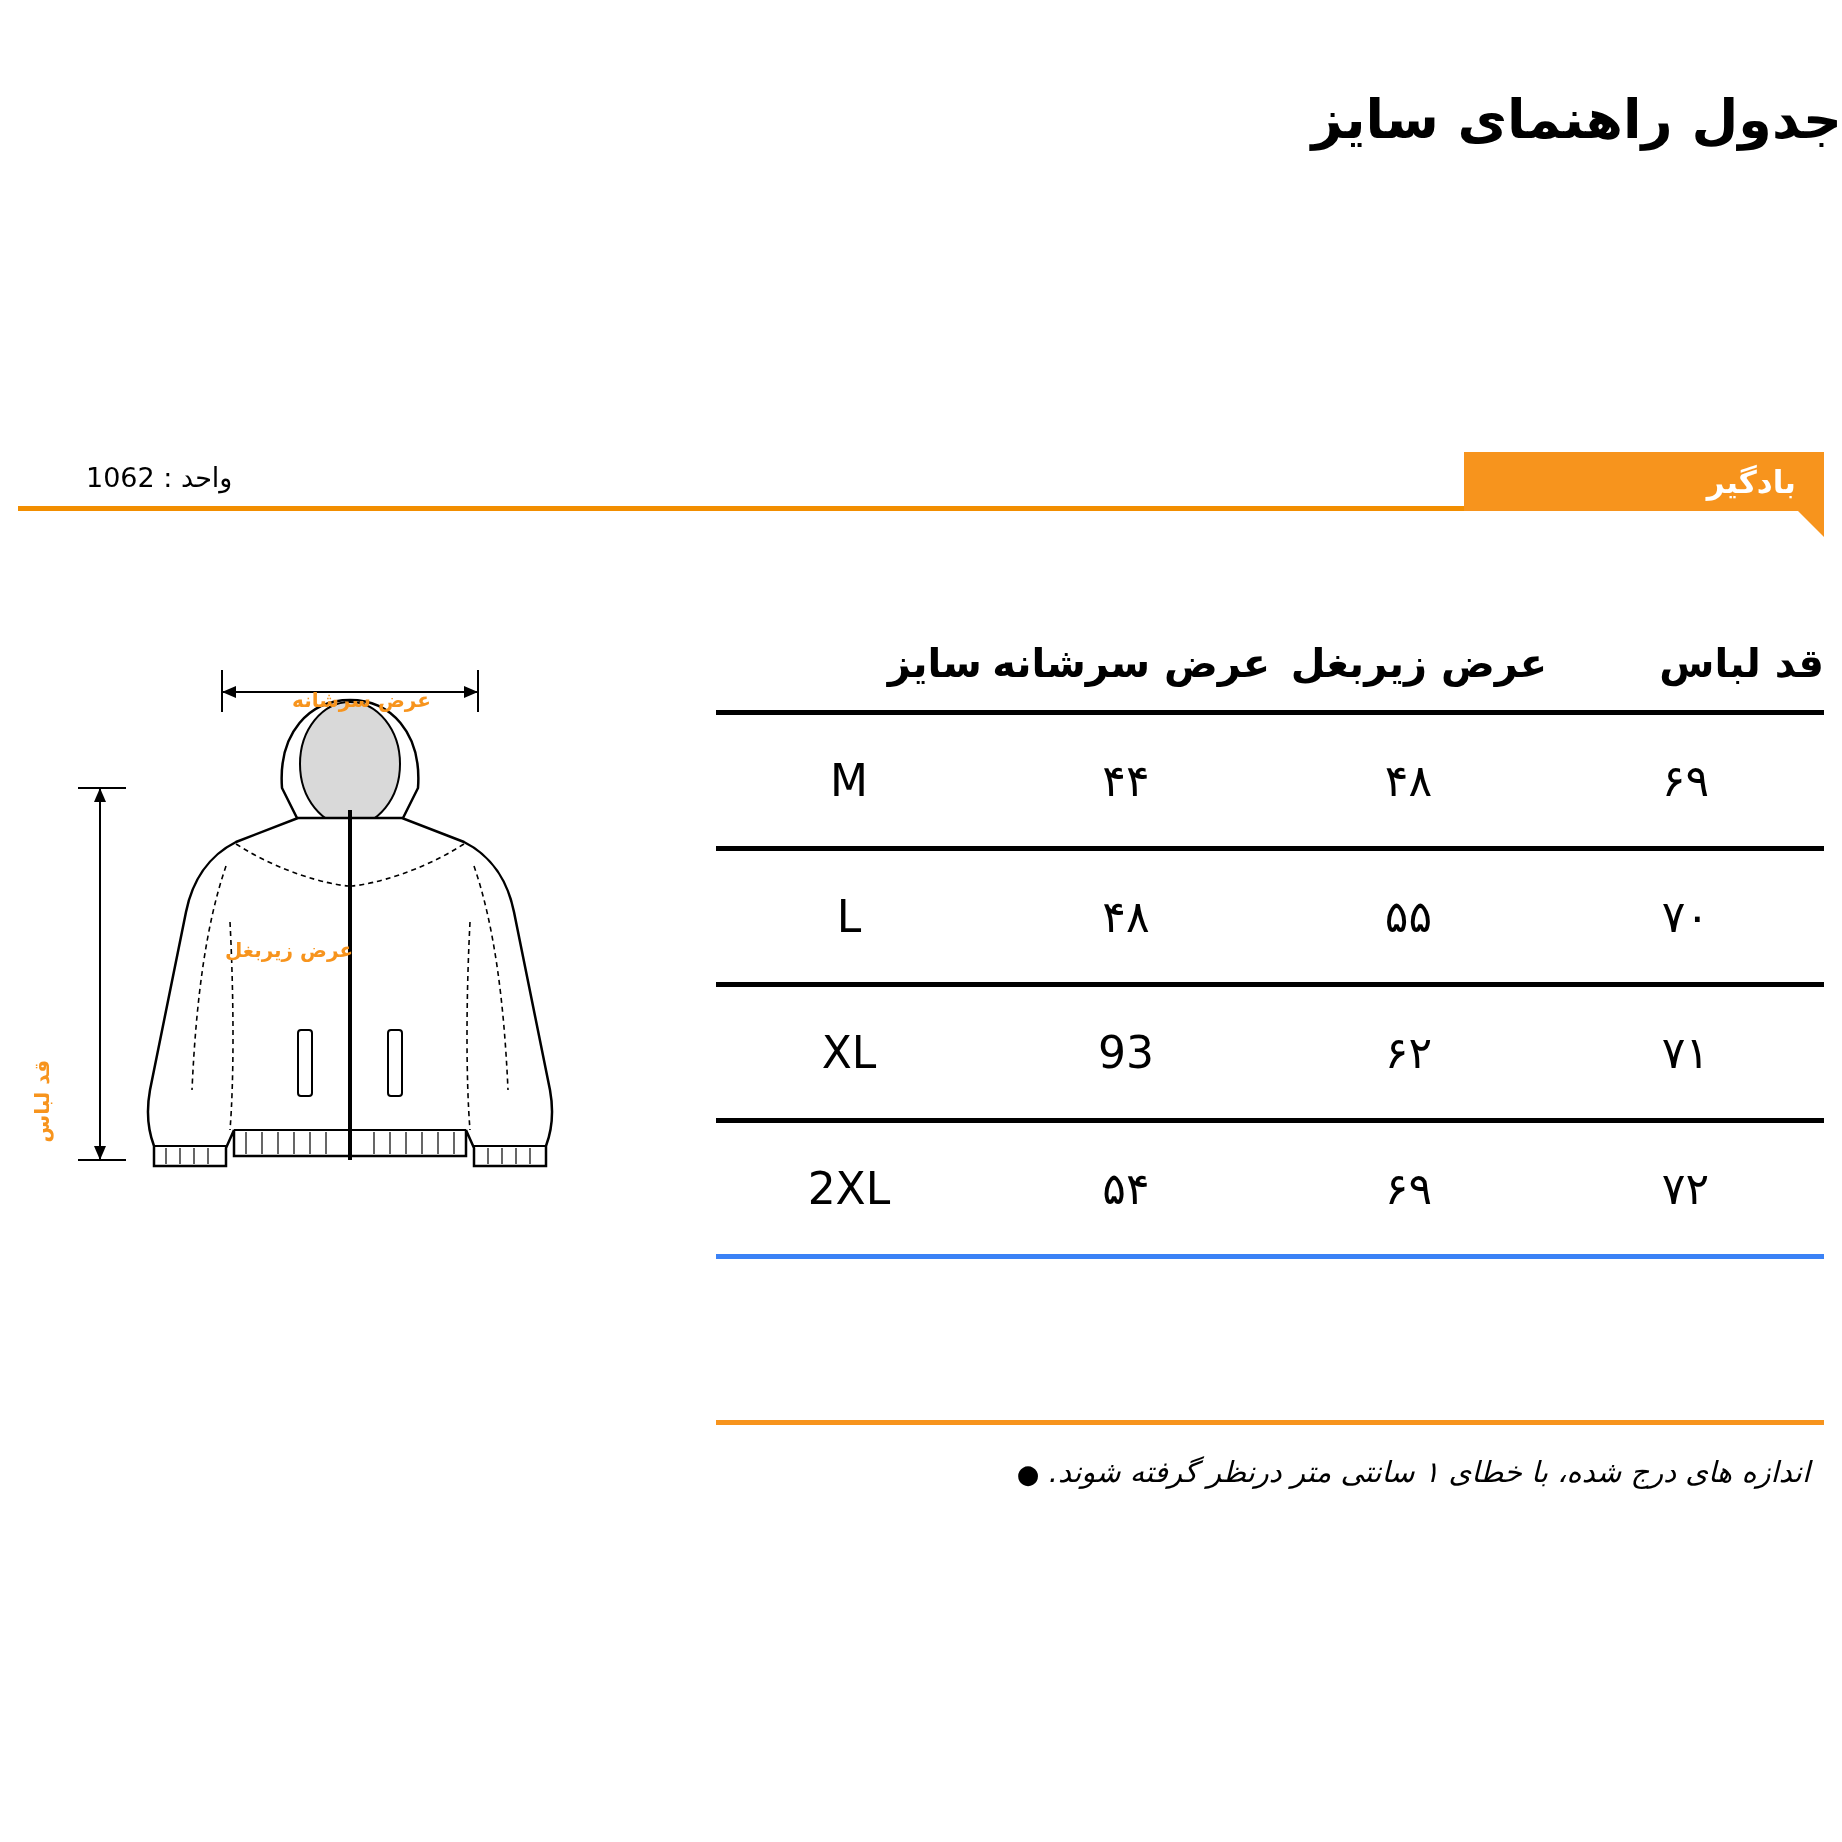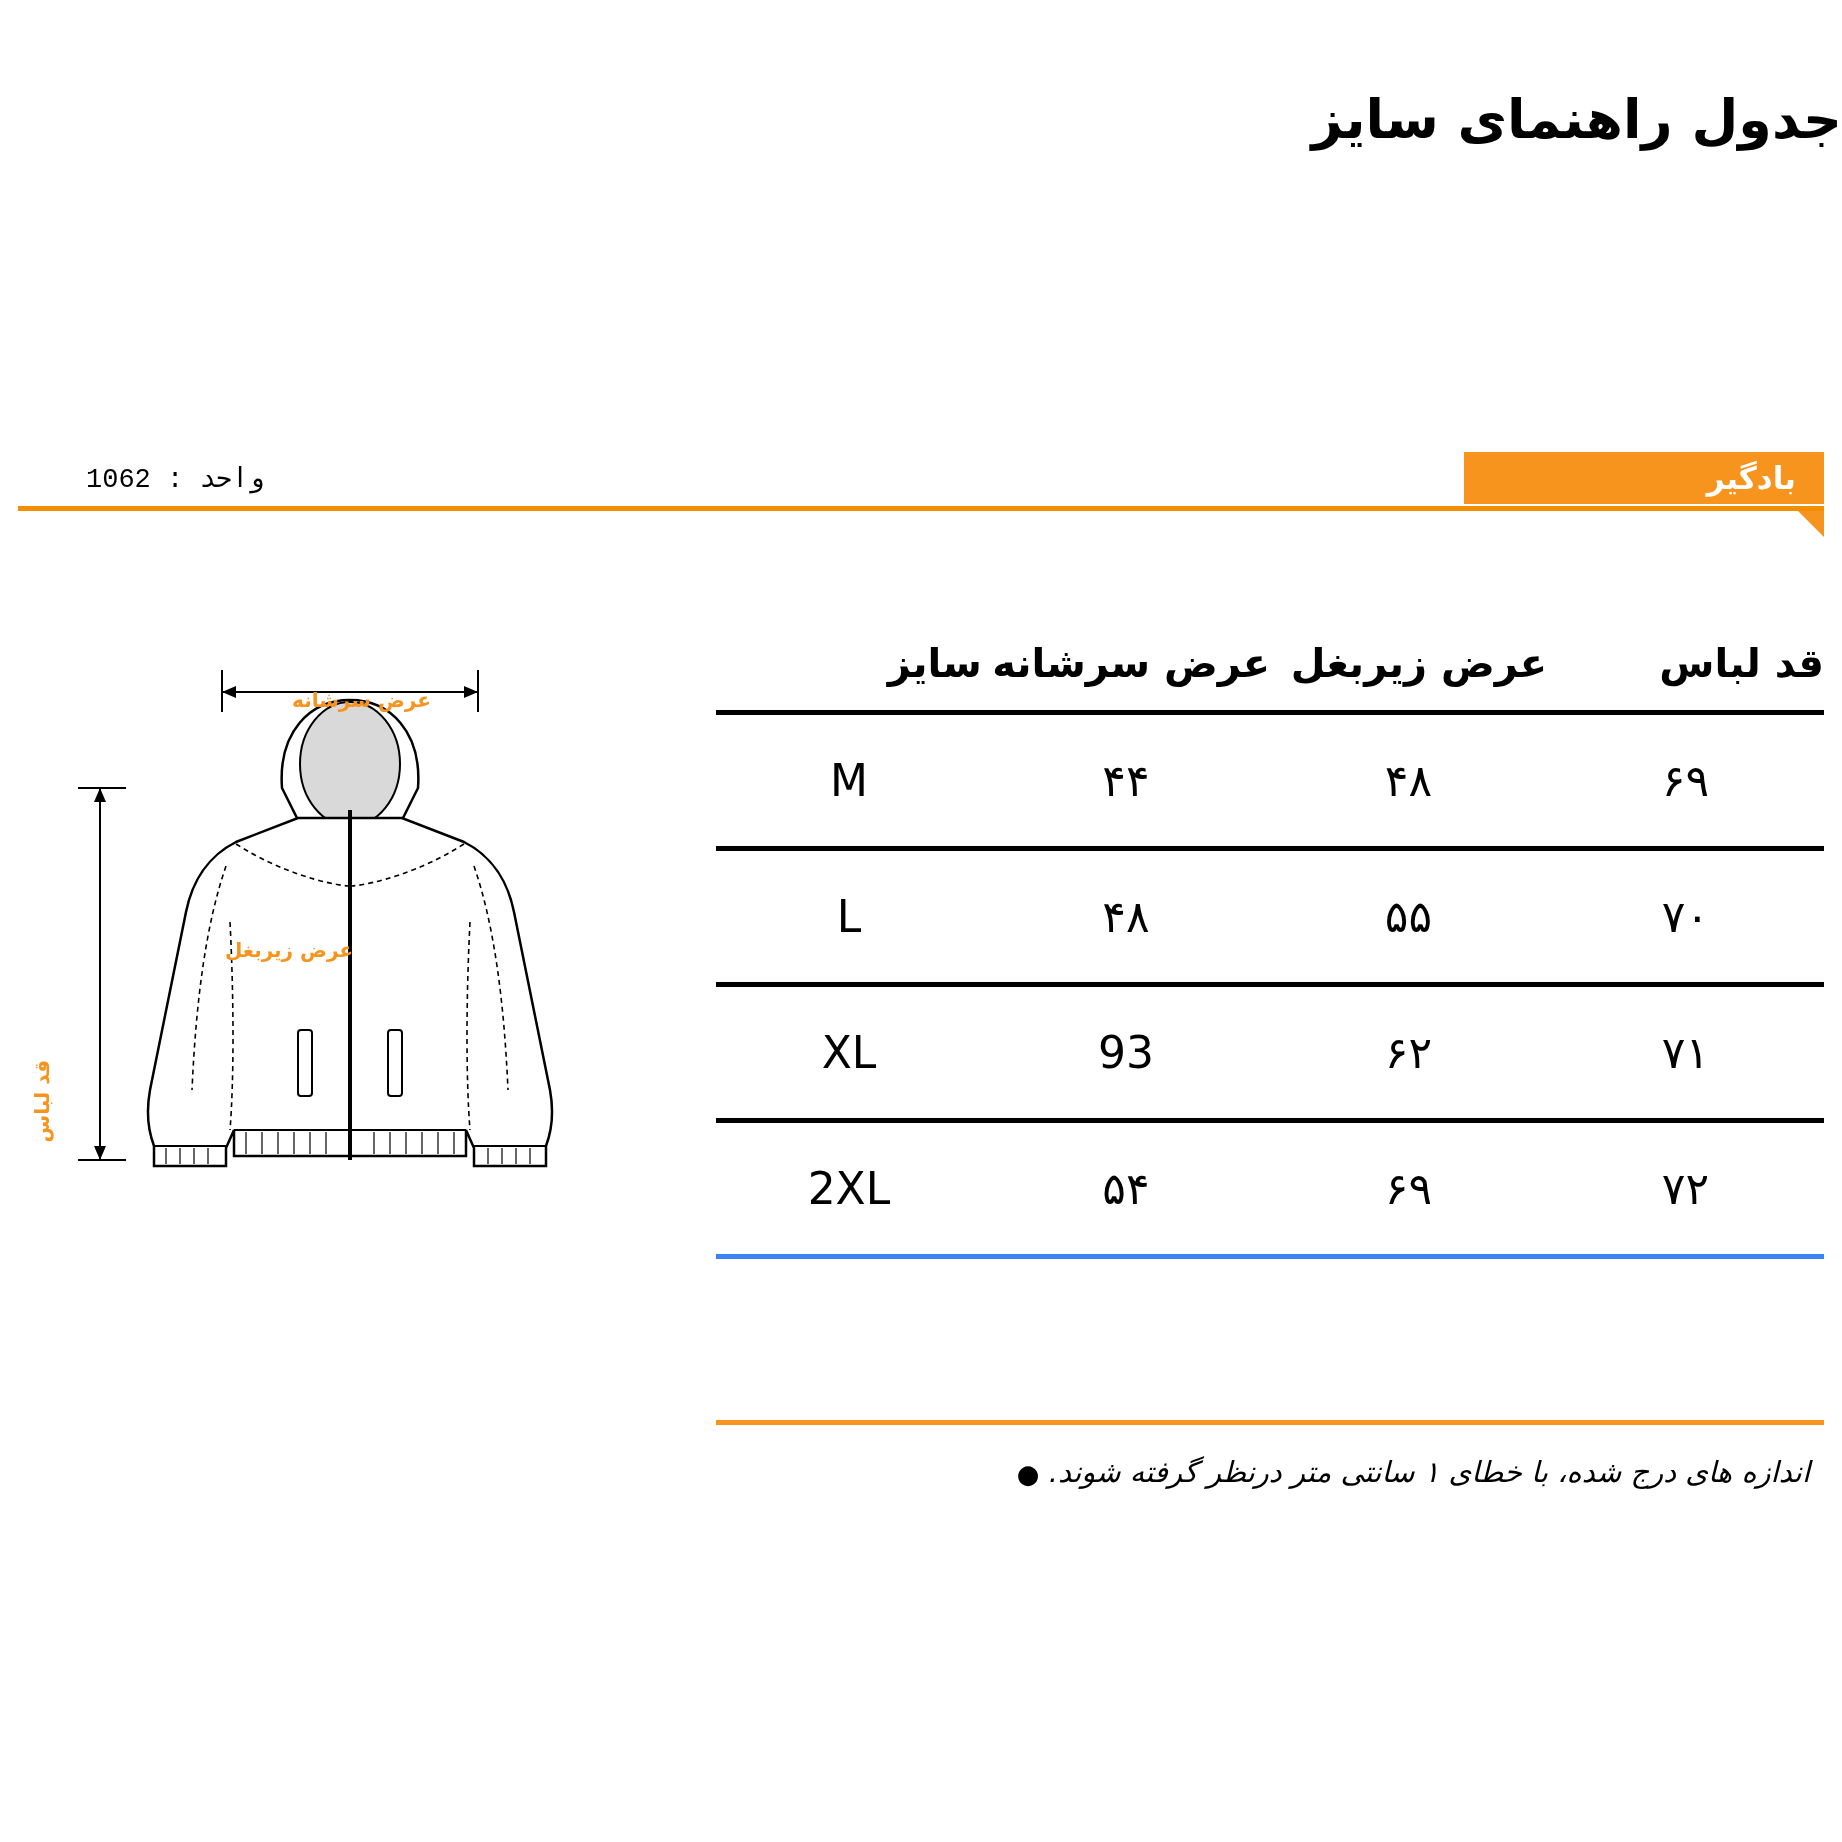--- a/index.html
+++ b/index.html
@@ -42,21 +42,21 @@
     left: 18px;
     width: 1806px;
     height: 5px;
     background: #F28E00;
   }
   .band-box {
     position: absolute;
     top: 0px;
     right: 18px;
     width: 360px;
-    height: 52px;
+    height: 59px;
     background: #F7941D;
     display: flex;
     align-items: center;
     justify-content: flex-start;
     padding-right: 28px;
     box-sizing: border-box;
   }
   .band-box-label {
     color: #ffffff;
     font-size: 31px;
@@ -71,21 +71,20 @@
     border-left: 26px solid transparent;
     border-top: 26px solid #F7941D;
   }
   .band-unit {
     position: absolute;
     top: 10px;
     left: 86px;
     font-size: 27px;
     color: #000;
     direction: rtl;
-    font-family: Liberation Mono, monospace;
   }
 
   
   .size-table {
     position: absolute;
     top: 630px;
     right: 18px;
     width: 1108px;
     border-collapse: collapse;
     direction: rtl;

